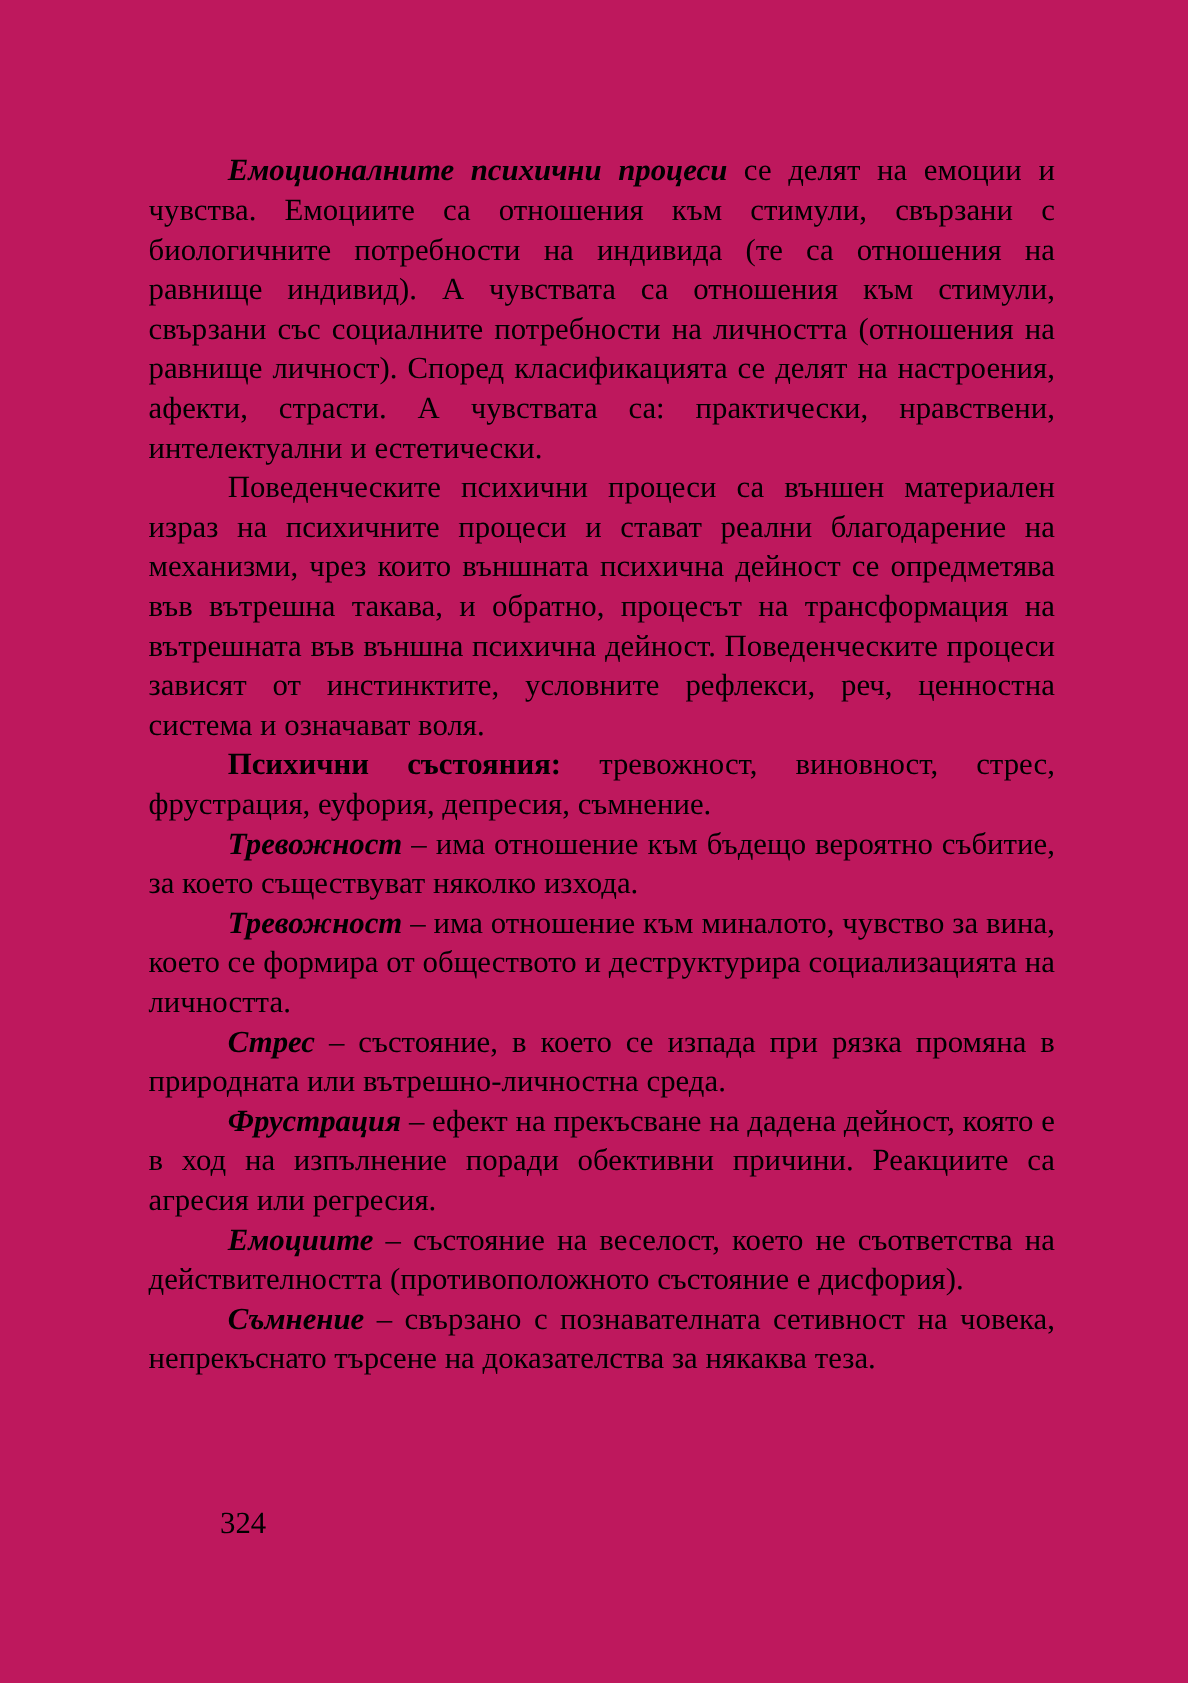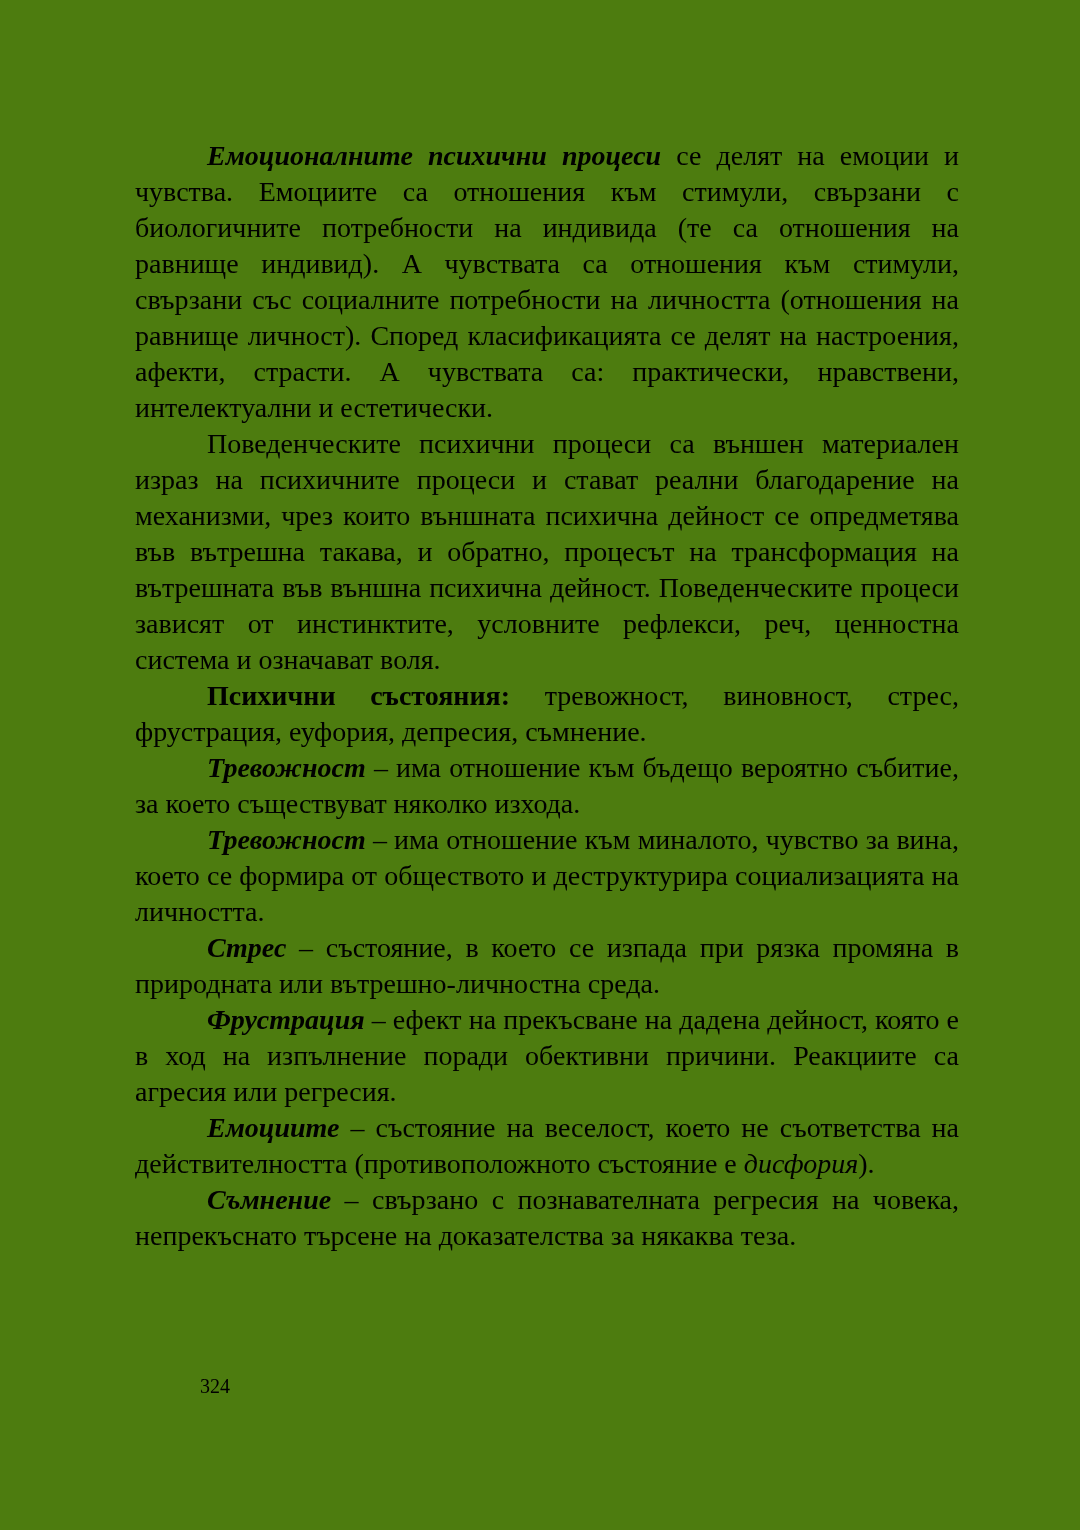--- a/index.html
+++ b/index.html
@@ -4,61 +4,61 @@
 <style>
   html, body {
     margin: 0;
     padding: 0;
     background: #ffffff;
   }
   .page {
     position: relative;
     width: 1080px;
     height: 1530px;
-    background: #4d7c0f;
+    background: #be185d;
     font-family: "Liberation Serif", "DejaVu Serif", serif;
     color: #000000;
     overflow: hidden;
   }
   .text-block {
     position: absolute;
     left: 135px;
     top: 138px;
     width: 824px;
     font-size: 28px;
     line-height: 36px;
     text-align: justify;
   }
   .text-block p {
     margin: 0;
     padding: 0;
     text-indent: 72px;
   }
   .normal      { font-style: normal; font-weight: normal; }
   .bold        { font-weight: bold; }
-  .italic      { font-style: italic; }
+  .italic      { }
   .bold-italic { font-weight: bold; font-style: italic; }
   .page-number {
     position: absolute;
     left: 200px;
     top: 1368px;
-    font-size: 20px;
+    font-size: 28px;
     line-height: 36px;
     text-align: center;
   }
 </style>
 </head>
 <body>
 
 <div class="page">
   <div class="text-block">
       <p><span class="bold-italic">Емоционалните психични процеси</span><span class="normal"> се делят на емоции и чувства. Емоциите са отношения към стимули, свързани с биологичните потребности на индивида (те са отношения на равнище индивид). А чувствата са отношения към стимули, свързани със социалните потребности на личността (отношения на равнище личност). Според класификацията се делят на настроения, афекти, страсти. А чувствата са: практически, нравствени, интелектуални и естетически.</span></p>
       <p><span class="normal">Поведенческите психични процеси са външен материален израз на психичните процеси и стават реални благодарение на механизми, чрез които външната психична дейност се опредметява във вътрешна такава, и обратно, процесът на трансформация на вътрешната във външна психична дейност. Поведенческите процеси зависят от инстинктите, условните рефлекси, реч, ценностна система и означават воля.</span></p>
       <p><span class="bold">Психични състояния:</span><span class="normal"> тревожност, виновност, стрес, фрустрация, еуфория, депресия, съмнение.</span></p>
       <p><span class="bold-italic">Тревожност</span><span class="normal"> – има отношение към бъдещо вероятно събитие, за което съществуват няколко изхода.</span></p>
       <p><span class="bold-italic">Тревожност</span><span class="normal"> – има отношение към миналото, чувство за вина, което се формира от обществото и деструктурира социализацията на личността.</span></p>
       <p><span class="bold-italic">Стрес</span><span class="normal"> – състояние, в което се изпада при рязка промяна в природната или вътрешно-личностна среда.</span></p>
       <p><span class="bold-italic">Фрустрация</span><span class="normal"> – ефект на прекъсване на дадена дейност, която е в ход на изпълнение поради обективни причини. Реакциите са агресия или регресия.</span></p>
       <p><span class="bold-italic">Емоциите</span><span class="normal"> – състояние на веселост, което не съответства на действителността (противоположното състояние е </span><span class="italic">дисфория</span><span class="normal">).</span></p>
-      <p><span class="bold-italic">Съмнение</span><span class="normal"> – свързано с познавателната регресия на човека, непрекъснато търсене на доказателства за някаква теза.</span></p>
+      <p><span class="bold-italic">Съмнение</span><span class="normal"> – свързано с познавателната сетивност на човека, непрекъснато търсене на доказателства за някаква теза.</span></p>
     </div>
   <div class="page-number">324</div>
 </div>
 
 </body></html>

